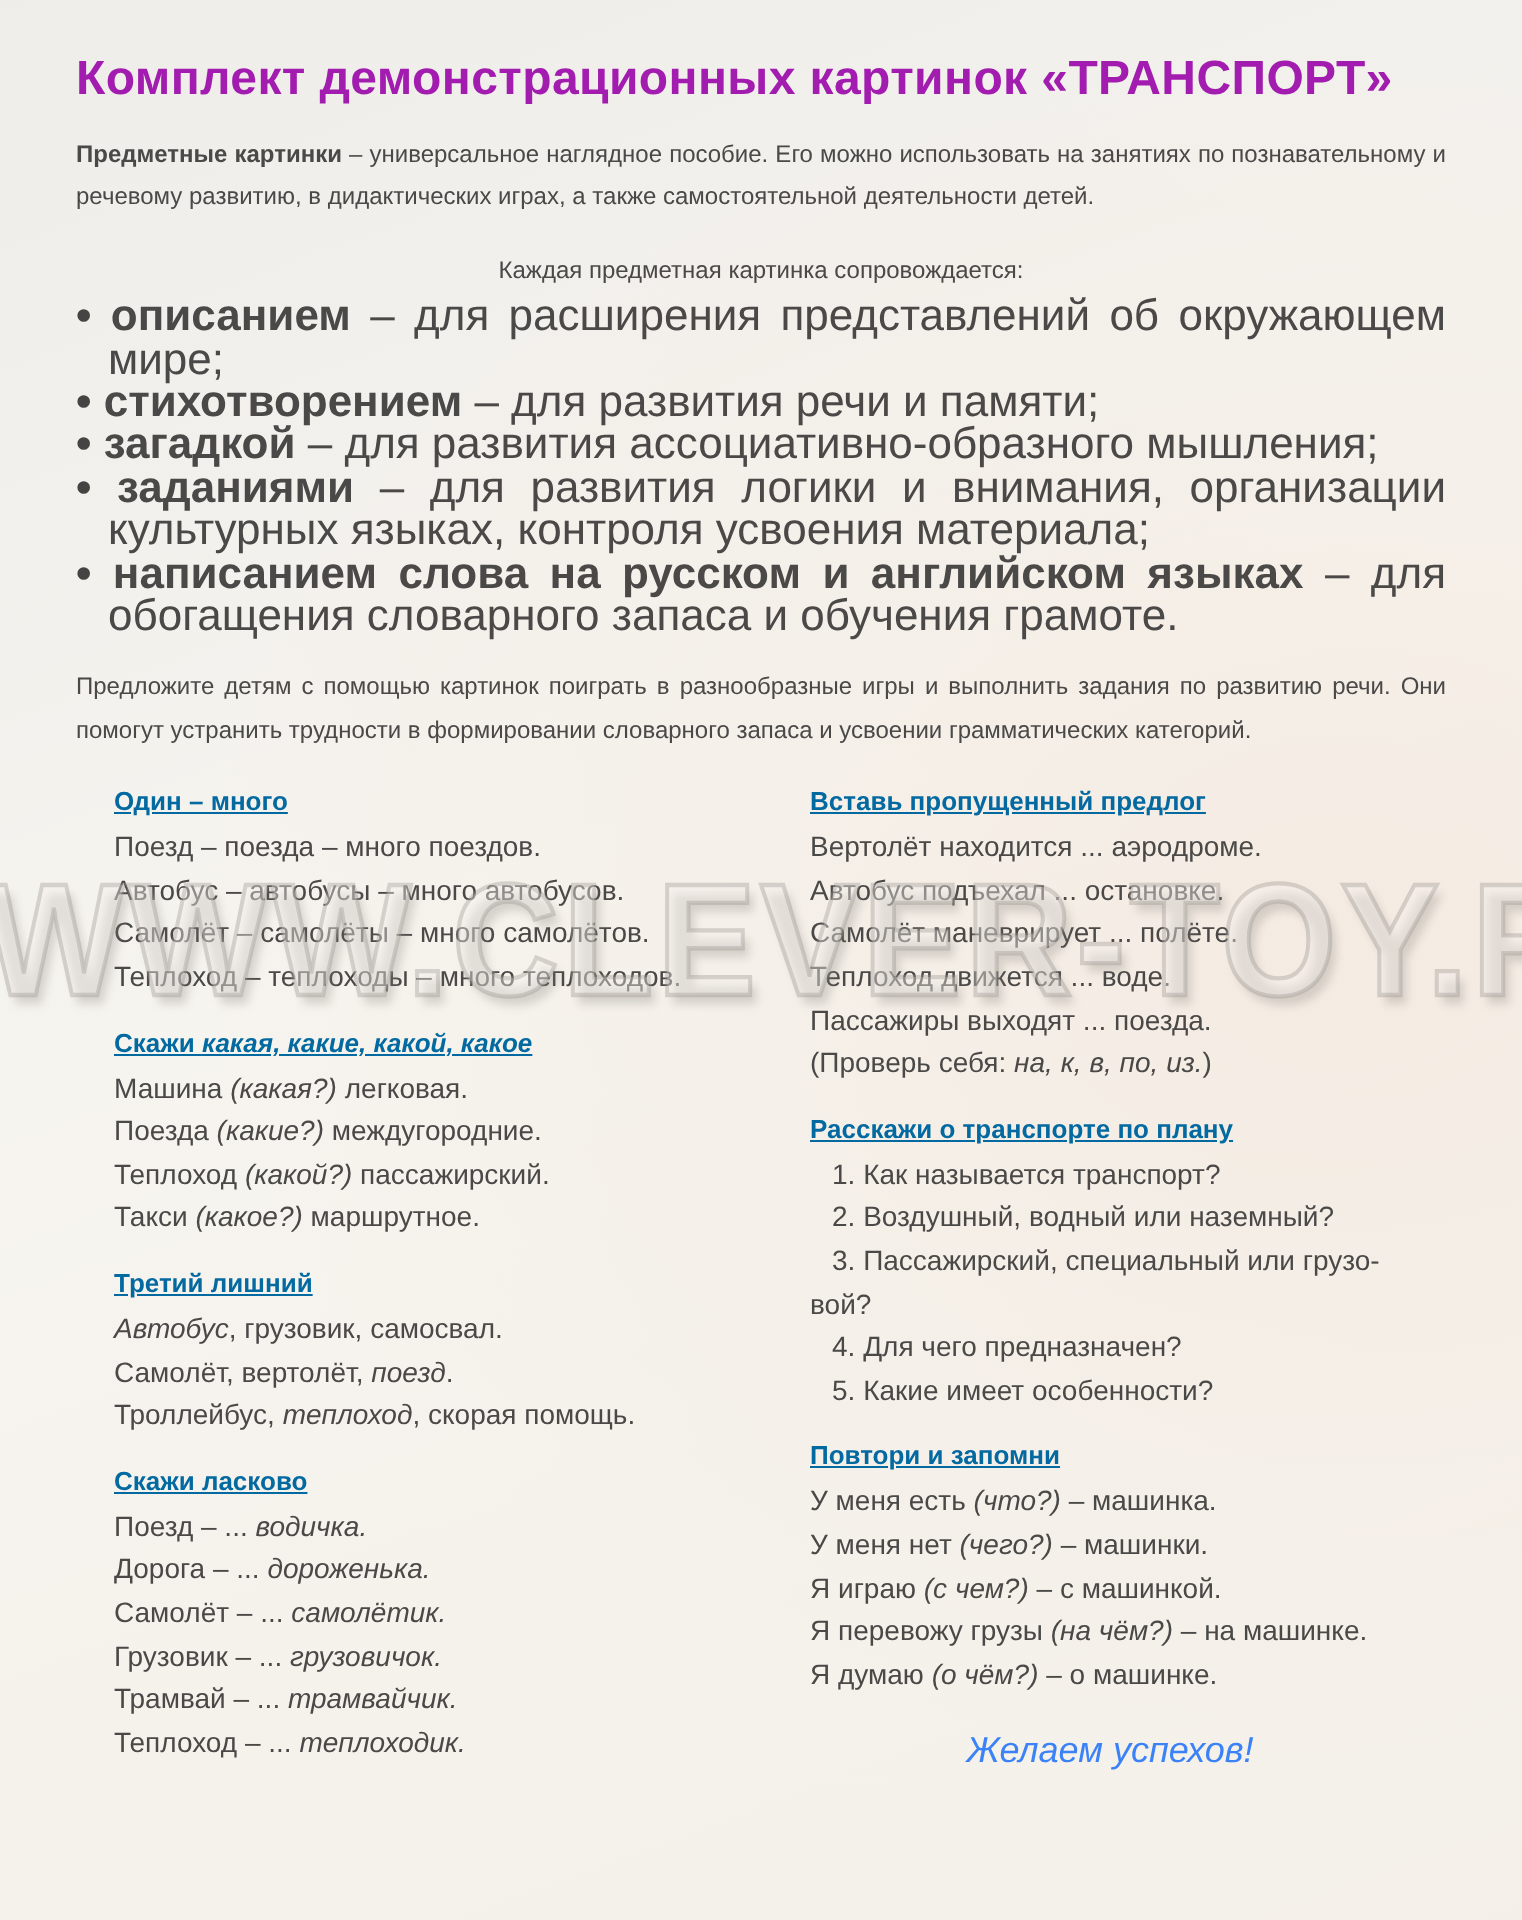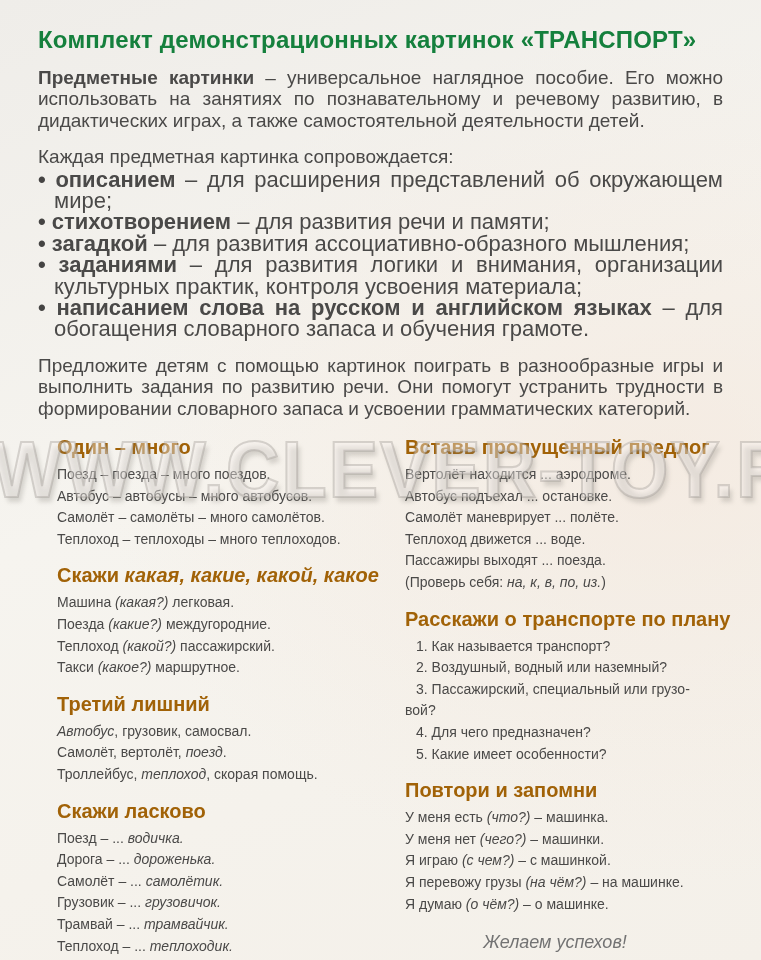--- a/index.html
+++ b/index.html
@@ -6,43 +6,43 @@
   body{
     width:761px;height:960px;overflow:hidden;position:relative;
     font-family:"Liberation Sans","DejaVu Sans",sans-serif;
     color:#4a4948;
     background:
       radial-gradient(ellipse at 88% 48%, rgba(243,229,217,0.55), rgba(243,229,217,0) 60%),
       linear-gradient(160deg,#efede9 0%,#f6f4ef 45%,#f4f0e9 100%);
   }
   .page{padding:26px 38px 0 38px;position:relative;}
   .title{
-    font-size:24px;font-weight:bold;color:#15803d;margin:0 0 13px 0;
+    font-size:24px;font-weight:bold;color:#a21caf;margin:0 0 13px 0;
     white-space:nowrap;letter-spacing:.2px;
   }
-  .para{font-size:19px;line-height:21.4px;text-align:justify;margin:0 0 15px 0;}
-  .lead{text-align:left;margin:0 0 1px 0;}
+  .para{font-size:12px;line-height:21.4px;text-align:justify;margin:0 0 15px 0;}
+  .lead{text-align:center;margin:0 0 1px 0;}
   .bullets{margin:0 0 15px 0;}
   .bullet{
     font-size:22px;line-height:21.4px;text-align:justify;
     padding-left:16px;text-indent:-16px;
   }
   .bullet::before{content:"\2022\00a0";font-weight:bold;color:#454443;}
   .cols{display:flex;margin-left:19px;margin-top:17px;}
   .col-left{width:348px;flex:none;}
   .col-right{width:332px;flex:none;}
   .section{margin-bottom:14px;}
-  .sec-heading{font-size:20px;font-weight:bold;color:#a16207;margin:0 0 5px 0;white-space:nowrap;}
+  .sec-heading{font-size:13px;font-weight:bold;color:#0369a1;margin:0 0 5px 0;white-space:nowrap;text-decoration:underline;}
   .sec-line{font-size:14px;line-height:21.6px;white-space:nowrap;}
   .sec-line.ind{padding-left:11px;}
   .st-b{font-weight:bold;}
   .st-i{font-style:italic;}
   .st-bi{font-weight:bold;font-style:italic;}
   .closing{
-    font-size:18px;font-style:italic;color:#737373;
+    font-size:18px;font-style:italic;color:#3b82f6;
     margin-top:17px;text-align:center;width:300px;
   }
   .watermark{
     position:absolute;left:-8px;top:424px;width:780px;z-index:5;
     font-size:74px;font-weight:bold;letter-spacing:2px;white-space:nowrap;
     transform:scaleY(1.08);transform-origin:top left;
     color:rgba(246,243,238,0.38);
     -webkit-text-stroke:2px rgba(158,153,146,0.38);
     text-shadow:3px 4px 4px rgba(128,124,118,0.28);
     pointer-events:none;user-select:none;
@@ -56,21 +56,21 @@
   <h1 class="title">Комплект демонстрационных картинок «ТРАНСПОРТ»</h1>
 
   <p class="para"><span class="st-b">Предметные картинки</span><span> – универсальное наглядное пособие. Его можно использовать на занятиях по познавательному и речевому развитию, в дидактических играх, а также самостоятельной деятельности детей.</span></p>
 
   <p class="para lead">Каждая предметная картинка сопровождается:</p>
 
   <div class="bullets">
       <div class="bullet"><span class="st-b">описанием</span><span> – для расширения представлений об окружающем мире;</span></div>
       <div class="bullet"><span class="st-b">стихотворением</span><span> – для развития речи и памяти;</span></div>
       <div class="bullet"><span class="st-b">загадкой</span><span> – для развития ассоциативно-образного мышления;</span></div>
-      <div class="bullet"><span class="st-b">заданиями</span><span> – для развития логики и внимания, организации культурных практик, контроля усвоения материала;</span></div>
+      <div class="bullet"><span class="st-b">заданиями</span><span> – для развития логики и внимания, организации культурных языках, контроля усвоения материала;</span></div>
       <div class="bullet"><span class="st-b">написанием слова на русском и английском языках</span><span> – для обогащения словарного запаса и обучения грамоте.</span></div>
     </div>
 
   <p class="para"><span>Предложите детям с помощью картинок поиграть в разнообразные игры и выполнить задания по развитию речи. Они помогут устранить трудности в формировании словарного запаса и усвоении грамматических категорий.</span></p>
 
   <div class="cols">
     <div class="col-left">
       <div>
           <div class="section">
             <div class="sec-heading"><span class="st-b">Один – много</span></div>

